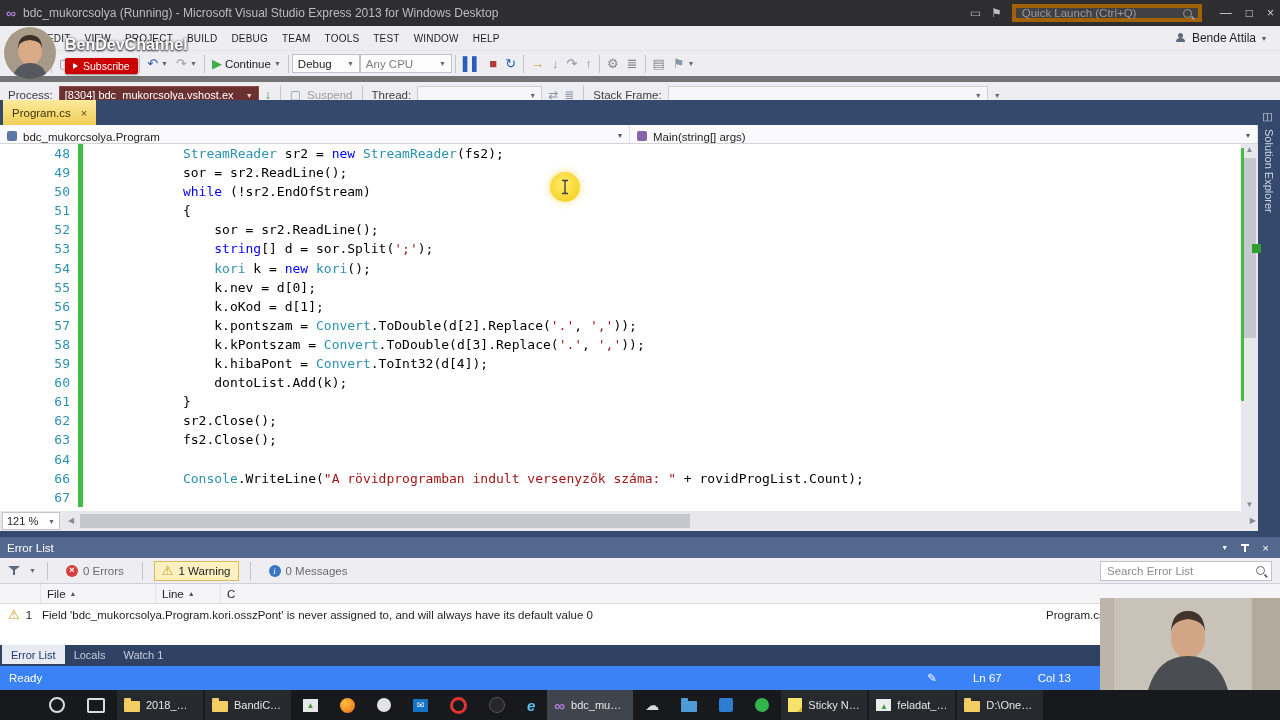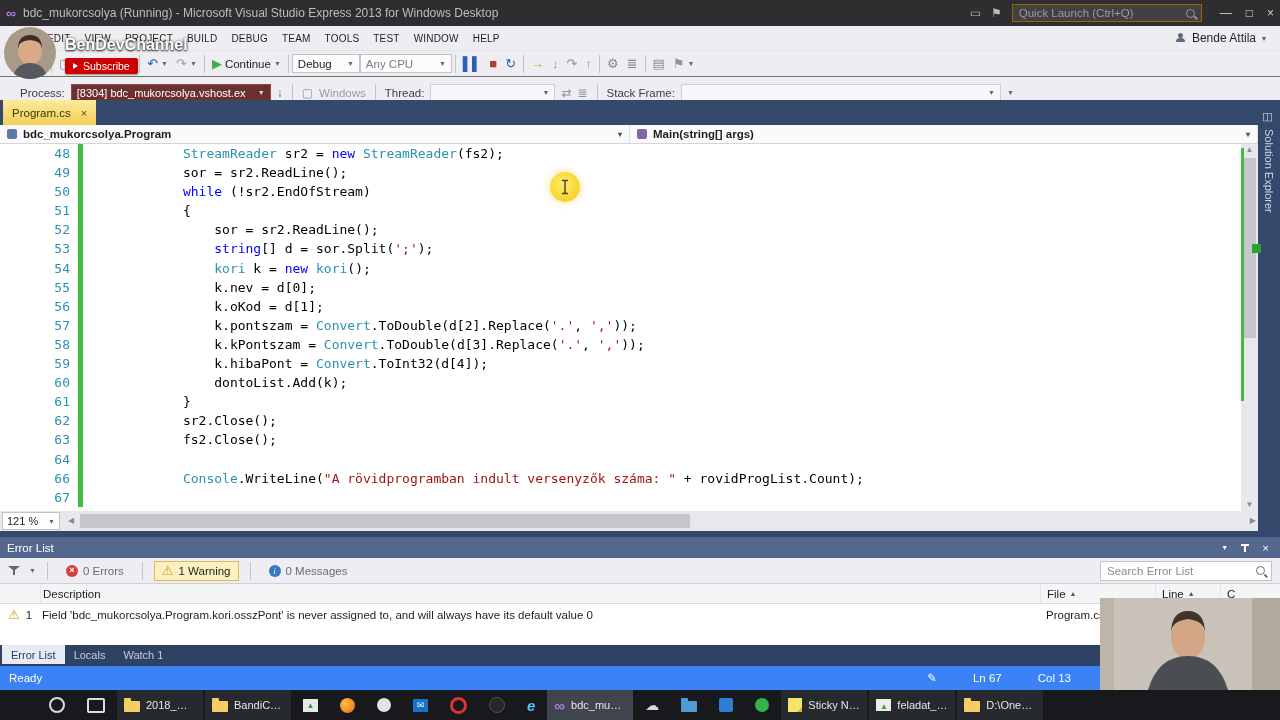--- a/index.html
+++ b/index.html
@@ -6,21 +6,21 @@
   #root{position:relative;width:1280px;height:720px;overflow:hidden;background:#fff;
         font-family:"Liberation Sans",sans-serif;font-size:12px;color:#1e1e1e;}
   .band{position:absolute;left:0;right:0;}
 
   
   .titlebar{top:0;height:26px;background:#2e2e31;color:#c9c9c9;display:flex;align-items:center;padding:0 6px;box-sizing:border-box;}
   .vslogo{color:#b07fd6;font-weight:bold;font-size:14px;margin-right:7px;}
   .wintitle{font-size:12px;color:#bdbdbd;white-space:nowrap;}
   .tb-right{margin-left:auto;display:flex;align-items:center;gap:10px;}
   .tb-ic{color:#bdbdbd;font-size:12px;cursor:default;}
-  .quicklaunch{width:190px;height:18px;background:#414144;border:1px solid #a16207;display:flex;align-items:center;padding:0 6px;box-sizing:border-box;color:#9a9a9a;font-size:11.5px;justify-content:space-between;}
+  .quicklaunch{width:190px;height:18px;background:#414144;border:4px solid #a16207;display:flex;align-items:center;padding:0 6px;box-sizing:border-box;color:#9a9a9a;font-size:11.5px;justify-content:space-between;}
   .mag{width:7px;height:7px;border:1.5px solid #9a9a9a;border-radius:50%;position:relative;flex:none;}
   .mag::after{content:"";position:absolute;width:4px;height:1.5px;background:#9a9a9a;transform:rotate(45deg);right:-4px;bottom:-2px;}
   .winbtns{display:flex;gap:14px;margin-left:8px;color:#cfcfcf;font-size:12px;}
 
   
   .menubar{top:26px;height:24px;background:#eeeef2;display:flex;align-items:center;padding:0 4px;box-sizing:border-box;}
   .menu-item{padding:0 7px;font-size:10px;color:#1e1e1e;letter-spacing:.2px;}
   .user-area{margin-left:auto;display:flex;align-items:center;gap:6px;padding-right:10px;color:#1e1e1e;}
   .person{width:11px;height:10px;position:relative;}
   .person::before{content:"";position:absolute;left:3px;top:0;width:5px;height:5px;border-radius:50%;background:#5f6b7a;}
@@ -30,39 +30,39 @@
   
   .toolbar{top:50px;height:26px;background:#eeeef2;display:flex;align-items:center;padding:0 6px;box-sizing:border-box;border-top:1px solid #e3e3e8;}
   .tbtn{display:flex;align-items:center;gap:3px;padding:0 4px;height:22px;font-size:13px;}
   .tbtn .lbl{font-size:11.5px;color:#1e1e1e;}
   .tsep{width:1px;height:18px;background:#c3c3cb;margin:0 3px;flex:none;}
   .combo{height:19px;background:#fcfcfd;border:1px solid #c3c3cb;display:flex;align-items:center;justify-content:space-between;padding:0 5px;box-sizing:border-box;font-size:11.5px;gap:8px;}
   .combo.muted{color:#7c7c82;}
   .dd{font-size:7px;color:#667;}
 
   
-  .procbar{top:76px;height:32px;background:#eeeef2;display:flex;align-items:center;padding:0 20px;box-sizing:border-box;border-top:1px solid #737373;gap:6px;}
+  .procbar{top:76px;height:32px;background:#eeeef2;display:flex;align-items:center;padding:0 8px;box-sizing:border-box;border-top:6px solid #737373;gap:6px;}
   .plab{font-size:11.5px;color:#3c3c42;}
   .proccombo{width:200px;height:18px;background:#6b3030;border:1px solid #8a4a4a;color:#fff;display:flex;align-items:center;justify-content:space-between;padding:0 5px;box-sizing:border-box;font-size:11px;}
   .proccombo .dd{color:#e8d5d5;}
   .discombo{height:18px;background:#f7f7f9;border:1px solid #cdcdd3;color:#9a9aa0;box-sizing:border-box;display:flex;align-items:center;justify-content:flex-end;padding:0 5px;}
   .gico{font-size:12px;color:#8a95a5;}
 
   
   .tabstrip{top:100px;height:25px;background:#35496c;display:flex;align-items:flex-end;}
   .doctab{height:25px;margin-left:3px;background:linear-gradient(#fdea9c,#f0ce57);color:#43350a;display:flex;align-items:center;gap:10px;padding:0 9px;font-size:11.5px;box-sizing:border-box;}
   .doctab .x{font-size:11px;color:#5c4a10;}
 
   
   .rightcol{position:absolute;top:100px;right:0;width:22px;height:437px;background:#35496c;z-index:5;}
   .setab{writing-mode:vertical-rl;color:#cdd6e6;font-size:11px;padding-top:10px;margin-left:4px;display:flex;gap:6px;align-items:center;}
 
   
   .navbar{top:125px;height:19px;background:#fafafc;border-bottom:1px solid #d4d4da;display:flex;box-sizing:border-box;right:22px;}
-  .navhalf{display:flex;align-items:center;gap:6px;padding:6px 7px;box-sizing:border-box;border-right:1px solid #e0e0e6;font-weight:bold;}
+  .navhalf{display:flex;align-items:flex-start;gap:6px;padding:6px 7px;box-sizing:border-box;border-right:1px solid #e0e0e6;}
   .navhalf.left{width:630px;}
   .navhalf.right{flex:1;}
   .navtext{font-size:11.5px;color:#1e1e1e;flex:1;}
   .cicon{width:10px;height:10px;background:#5c77a8;border-radius:2px;flex:none;}
   .micon{width:10px;height:10px;background:#8465a8;border-radius:2px;flex:none;}
 
   
   .editor{top:144px;height:367px;right:22px;background:#fff;overflow:hidden;}
   .code-line{display:flex;height:19.1px;align-items:stretch;}
   .ln{width:70px;text-align:right;padding-right:8px;color:#2b91af;font:13px/19.1px "DejaVu Sans Mono",monospace;flex:none;}
@@ -303,21 +303,21 @@
 
   <div class="band procbar">
     <span class="plab">Process:</span>
     <div class="proccombo">
       <span>[8304] bdc_mukorcsolya.vshost.ex</span>
       <span class="dd">▼</span>
     </div>
     <span class="gico" style="color:#2e8b2e;">↓</span>
     <span class="tsep"></span>
     <span class="gico">▢</span>
-    <span class="plab" style="color:#9a9aa0;">Windows</span>
+    <span class="plab" style="color:#9a9aa0;">Suspend</span>
     <span class="tsep"></span>
     <span class="plab">Thread:</span>
     <div class="discombo" style="width:125px;">
         <span class="dd">▼</span>
       </div>
     <span class="gico">⇄</span>
     <span class="gico">≣</span>
     <span class="tsep"></span>
     <span class="plab">Stack Frame:</span>
     <div class="discombo" style="width:320px;">
@@ -507,23 +507,20 @@
       <span>0 Messages</span>
     </div>
     <div class="elsearch">
       <span>Search Error List</span>
       <span class="mag dark"></span>
     </div>
   </div>
 
   <div class="band elcolhead">
     <div class="c-ic"></div>
-    <div class="c-desc">
-        <span>Description</span>
-      </div>
     <div class="c-file">
         <span>File</span>
         <span class="sort">▲</span>
       </div>
     <div class="c-line">
         <span>Line</span>
         <span class="sort">▲</span>
       </div>
     <div class="c-col">
         <span>C</span>

